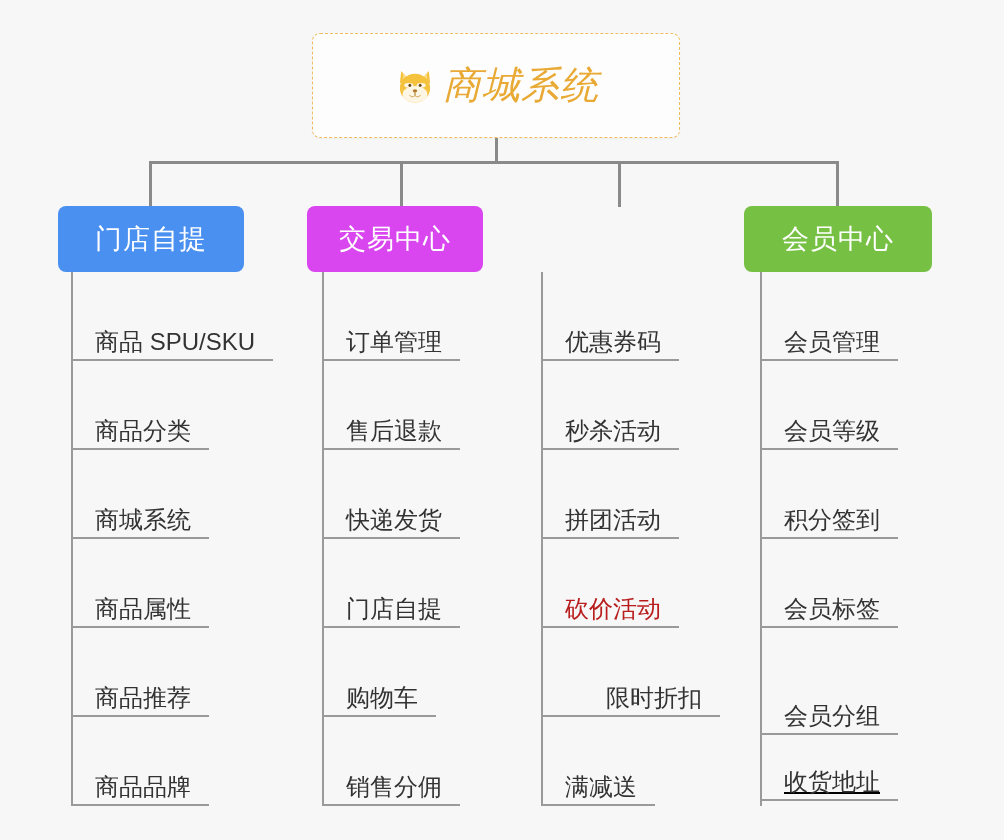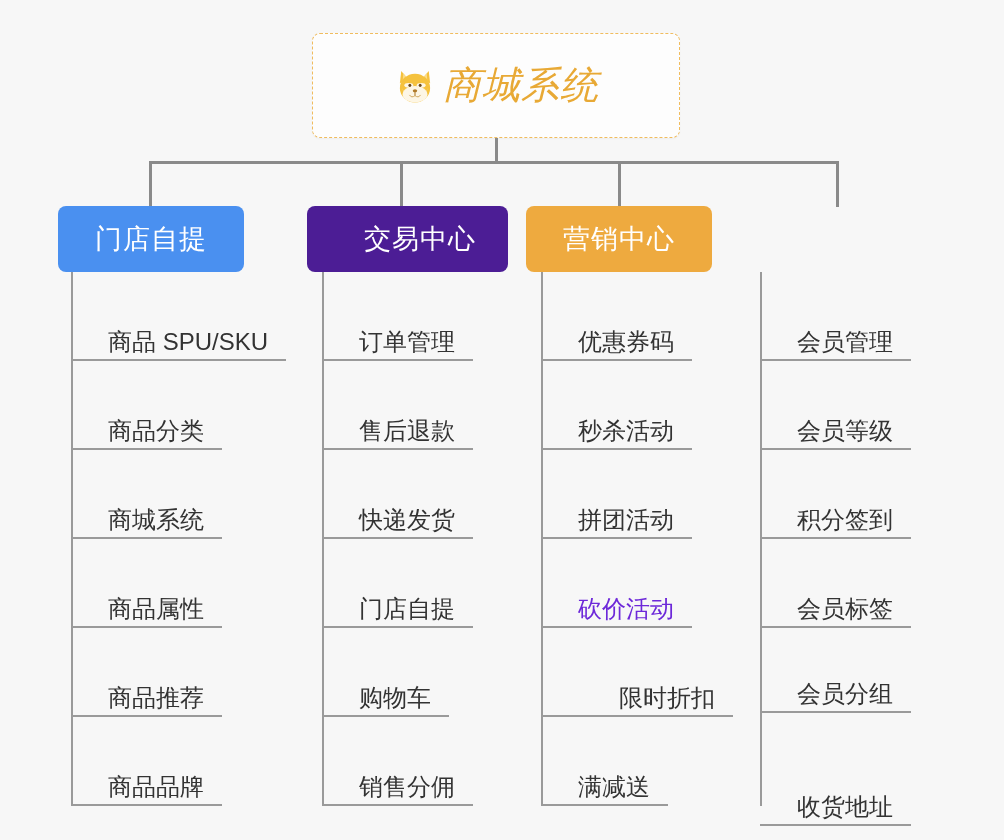--- a/index.html
+++ b/index.html
@@ -89,21 +89,21 @@
     background: #9a9a9a;
   }
   .leaf-item {
     position: absolute;
     left: 0;
     height: 89px;
     box-sizing: border-box;
     border-bottom: 2px solid #9a9a9a;
     display: flex;
     align-items: flex-end;
-    padding-left: 37px;
+    padding-left: 24px;
     padding-bottom: 4px;
   }
   .leaf-label {
     font-size: 24px;
     color: #333333;
     white-space: nowrap;
     line-height: 1.1;
     padding-right: 18px;
   }
 </style>
@@ -139,25 +139,25 @@
   <div class="conn conn-v" style="left: 495px; top: 138px; height: 26px; background: rgb(138, 138, 138);"></div>
   <div class="conn conn-h" style="left: 149px; top: 161px; width: 690px; background: rgb(138, 138, 138);"></div>
   <div class="conn conn-v" style="left: 149px; top: 161px; height: 46px; background: rgb(138, 138, 138);"></div>
   <div class="conn conn-v" style="left: 400px; top: 161px; height: 46px; background: rgb(138, 138, 138);"></div>
   <div class="conn conn-v" style="left: 618px; top: 161px; height: 46px; background: rgb(138, 138, 138);"></div>
   <div class="conn conn-v" style="left: 836px; top: 161px; height: 46px; background: rgb(138, 138, 138);"></div>
 
   <div class="cat-box" style="left: 58px; width: 186px; top: 206px; background: rgb(74, 144, 240);">
       <span class="cat-label">门店自提</span>
     </div>
-  <div class="cat-box" style="left: 307px; width: 176px; top: 206px; background: #4c1d95; padding-left: 25px;">
+  <div class="cat-box" style="left: 307px; width: 176px; top: 206px; background: #d946ef;">
       <span class="cat-label">交易中心</span>
     </div>
-  <div class="cat-box" style="left: 526px; width: 186px; top: 206px; background: rgb(238, 170, 63);">
-      <span class="cat-label">营销中心</span>
+  <div class="cat-box" style="left: 744px; width: 188px; top: 206px; background: rgb(118, 192, 67);">
+      <span class="cat-label">会员中心</span>
     </div>
 
   <div class="leaf-col" style="left:71px;">
       <div class="leaf-spine" style="height: 534px; background: rgb(154, 154, 154);"></div>
       <div class="leaf-item" style="top: 0px; border-bottom-color: rgb(154, 154, 154);">
         <span class="leaf-label" style="color: rgb(51, 51, 51);">商品 SPU/SKU</span>
       </div>
       <div class="leaf-item" style="top: 89px; border-bottom-color: rgb(154, 154, 154);">
         <span class="leaf-label" style="color: rgb(51, 51, 51);">商品分类</span>
       </div>
@@ -200,21 +200,21 @@
       <div class="leaf-item" style="top: 0px; border-bottom-color: rgb(154, 154, 154);">
         <span class="leaf-label" style="color: rgb(51, 51, 51);">优惠券码</span>
       </div>
       <div class="leaf-item" style="top: 89px; border-bottom-color: rgb(154, 154, 154);">
         <span class="leaf-label" style="color: rgb(51, 51, 51);">秒杀活动</span>
       </div>
       <div class="leaf-item" style="top: 178px; border-bottom-color: rgb(154, 154, 154);">
         <span class="leaf-label" style="color: rgb(51, 51, 51);">拼团活动</span>
       </div>
       <div class="leaf-item" style="top: 267px; border-bottom-color: rgb(154, 154, 154);">
-        <span class="leaf-label" style="color: #6d28d9;">砍价活动</span>
+        <span class="leaf-label" style="color: #b91c1c;">砍价活动</span>
       </div>
       <div class="leaf-item" style="top: 356px; border-bottom-color: rgb(154, 154, 154);">
         <span class="leaf-label" style="color: rgb(51, 51, 51); margin-left: 41px;">限时折扣</span>
       </div>
       <div class="leaf-item" style="top: 445px; border-bottom-color: rgb(154, 154, 154);">
         <span class="leaf-label" style="color: rgb(51, 51, 51);">满减送</span>
       </div>
     </div>
   <div class="leaf-col" style="left:760px;">
       <div class="leaf-spine" style="height: 534px; background: rgb(154, 154, 154);"></div>
@@ -223,21 +223,21 @@
       </div>
       <div class="leaf-item" style="top: 89px; border-bottom-color: rgb(154, 154, 154);">
         <span class="leaf-label" style="color: rgb(51, 51, 51);">会员等级</span>
       </div>
       <div class="leaf-item" style="top: 178px; border-bottom-color: rgb(154, 154, 154);">
         <span class="leaf-label" style="color: rgb(51, 51, 51);">积分签到</span>
       </div>
       <div class="leaf-item" style="top: 267px; border-bottom-color: rgb(154, 154, 154);">
         <span class="leaf-label" style="color: rgb(51, 51, 51);">会员标签</span>
       </div>
-      <div class="leaf-item" style="top: 352px; border-bottom-color: rgb(154, 154, 154);">
+      <div class="leaf-item" style="top: 374px; border-bottom-color: rgb(154, 154, 154);">
         <span class="leaf-label" style="color: rgb(51, 51, 51);">会员分组</span>
       </div>
-      <div class="leaf-item" style="top: 465px; border-bottom-color: rgb(154, 154, 154);">
+      <div class="leaf-item" style="top: 440px; border-bottom-color: rgb(154, 154, 154); text-decoration: underline;">
         <span class="leaf-label" style="color: rgb(51, 51, 51);">收货地址</span>
       </div>
     </div>
 
 </div>
 
 </body></html>

